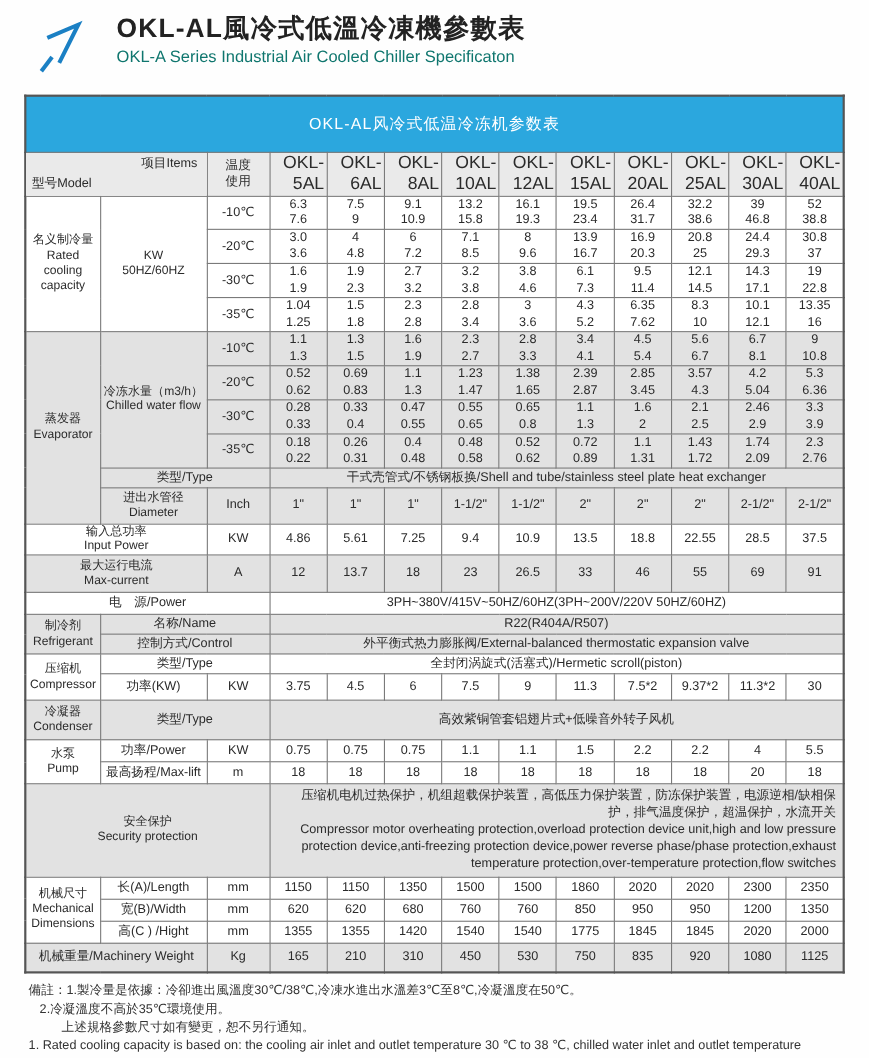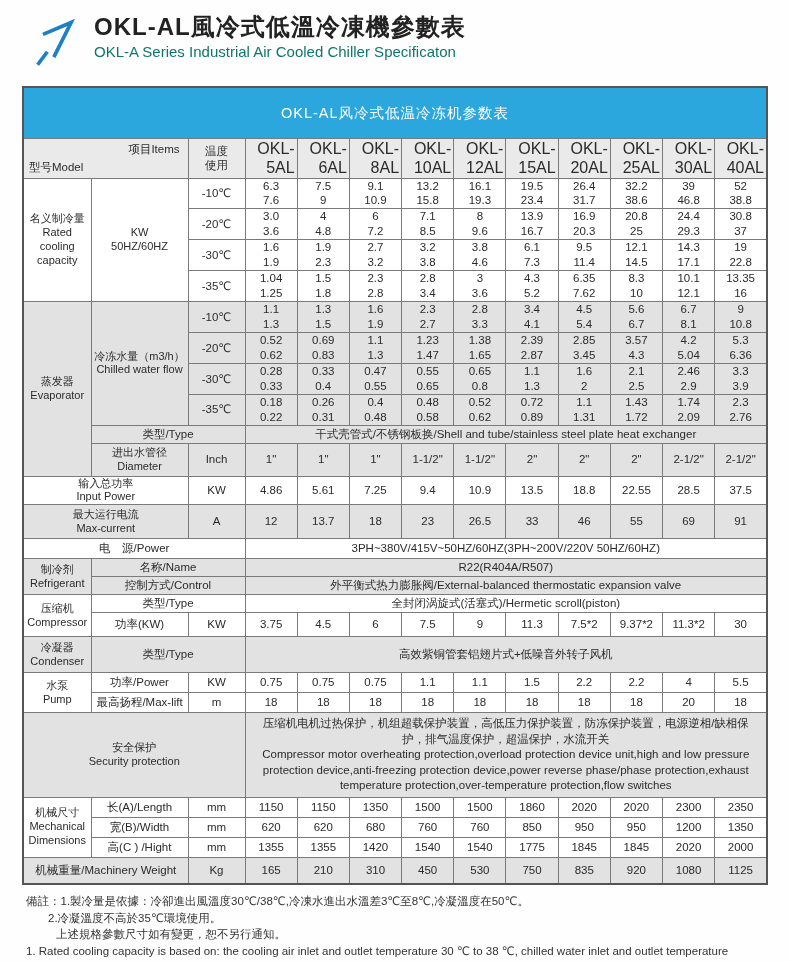--- a/index.html
+++ b/index.html
@@ -1,53 +1,53 @@
 <!DOCTYPE html>
 <html style="--banner: #2BA7DE; --logo: #1B80C4; --row_shade: #e2e2e2; --header_shade: #eaeaea;"><head>
 <meta charset="utf-8">
 <style>
   html,body { margin:0; padding:0; background:#ffffff; }
   body { width:790px; height:962px; font-family:"Liberation Sans","DejaVu Sans",sans-serif; color:#2b2b2b; }
   .page { box-sizing:border-box; width:790px; height:962px; padding:8px 22px 0 22px; overflow:hidden; background:#fefefe; }
 
   
-  .doc-header { display:flex; align-items:flex-start; gap:12px; margin:4px 0 10px 8px; height:64px; }
+  .doc-header { display:flex; align-items:flex-start; gap:24px; margin:4px 0 10px 8px; height:64px; }
   .logo { width:52px; height:52px; flex:0 0 auto; margin-top:4px; }
   .titles { display:flex; flex-direction:column; }
   .title-zh { font-size:24px; font-weight:bold; letter-spacing:1px; color:#222; line-height:1.25; }
   .title-en { font-size:15px; color:#0f766e; line-height:1.3; }
 
   
   table { border-collapse:collapse; table-layout:fixed; width:746px; border:2px solid #555; }
   col.c1 { width:68px; } col.c2 { width:97px; } col.c3 { width:57px; }
   td { border:1px solid #7a7a7a; padding:0 2px; text-align:center; vertical-align:middle;
        font-size:11.5px; line-height:1.25; background:#fff; }
   .banner { background:var(--banner,#2BA7DE); color:#fff; font-size:14.5px; letter-spacing:1px; padding:16px 0; }
   tr.hdr td { background:var(--header_shade,#eaeaea); }
   tr.gray td { background:var(--row_shade,#e2e2e2); }
   .pre { white-space:pre-line; }
   .lbl { font-size:11px; }
   .val div { line-height:1.3; }
   .model div { font-size:16px; line-height:1.2;text-align:right; }
-  .sec { text-align:center; padding:3px 6px; }
+  .sec { text-align:right; padding:3px 6px; }
   .sec div { line-height:1.35; font-size:11.5px; }
 
   
   .diag { position:relative; height:100%;
     background-image:linear-gradient(to bottom right,
       rgba(0,0,0,0) calc(50% - 0.7px), #7a7a7a calc(50% - 0.7px),
       #7a7a7a calc(50% + 0.7px), rgba(0,0,0,0) calc(50% + 0.7px));
     background-color:var(--header_shade,#eaeaea);
   }
   .diag .bl { position:absolute; left:5px; bottom:3px; font-size:11.5px; }
   .diag .tr { position:absolute; right:8px; top:3px; font-size:11.5px; }
 
   
   .notes { margin:8px 0 0 4px; font-size:11.5px; line-height:1.45; color:#333; }
-  .notes .ind1 { margin-left:22px; }
+  .notes .ind1 { margin-left:10px; }
   .notes .ind2 { margin-left:30px; }
 </style>
 </head>
 <body>
 
 <div class="page">
 
   <div class="doc-header">
     <span class="logo">
       <svg viewBox="0 0 48 48" width="52" height="52">

